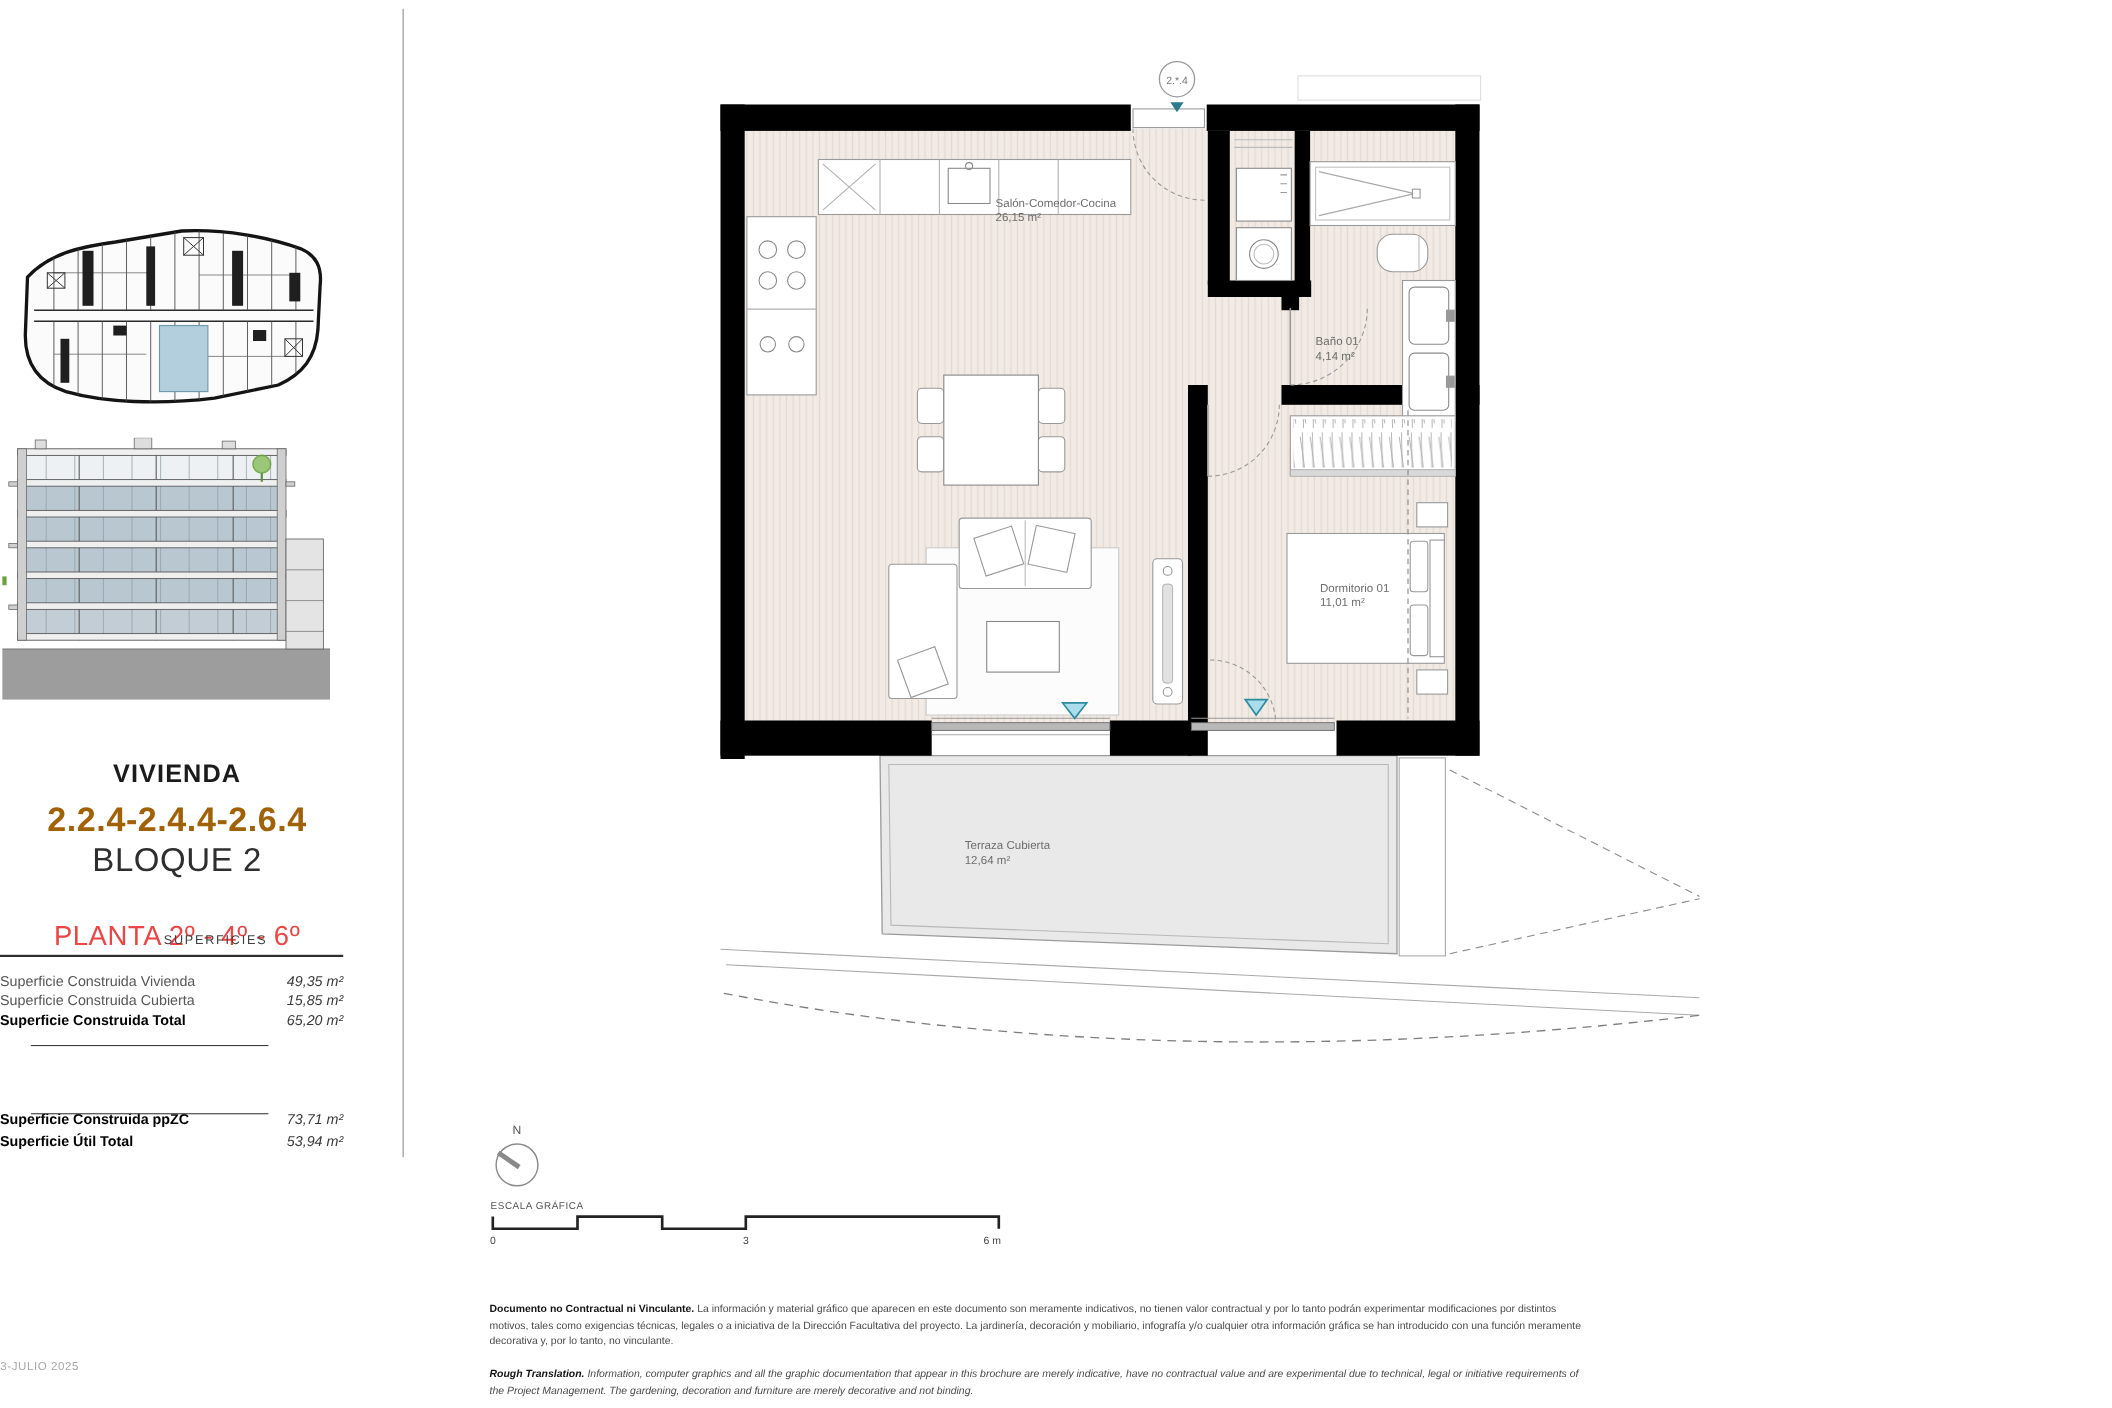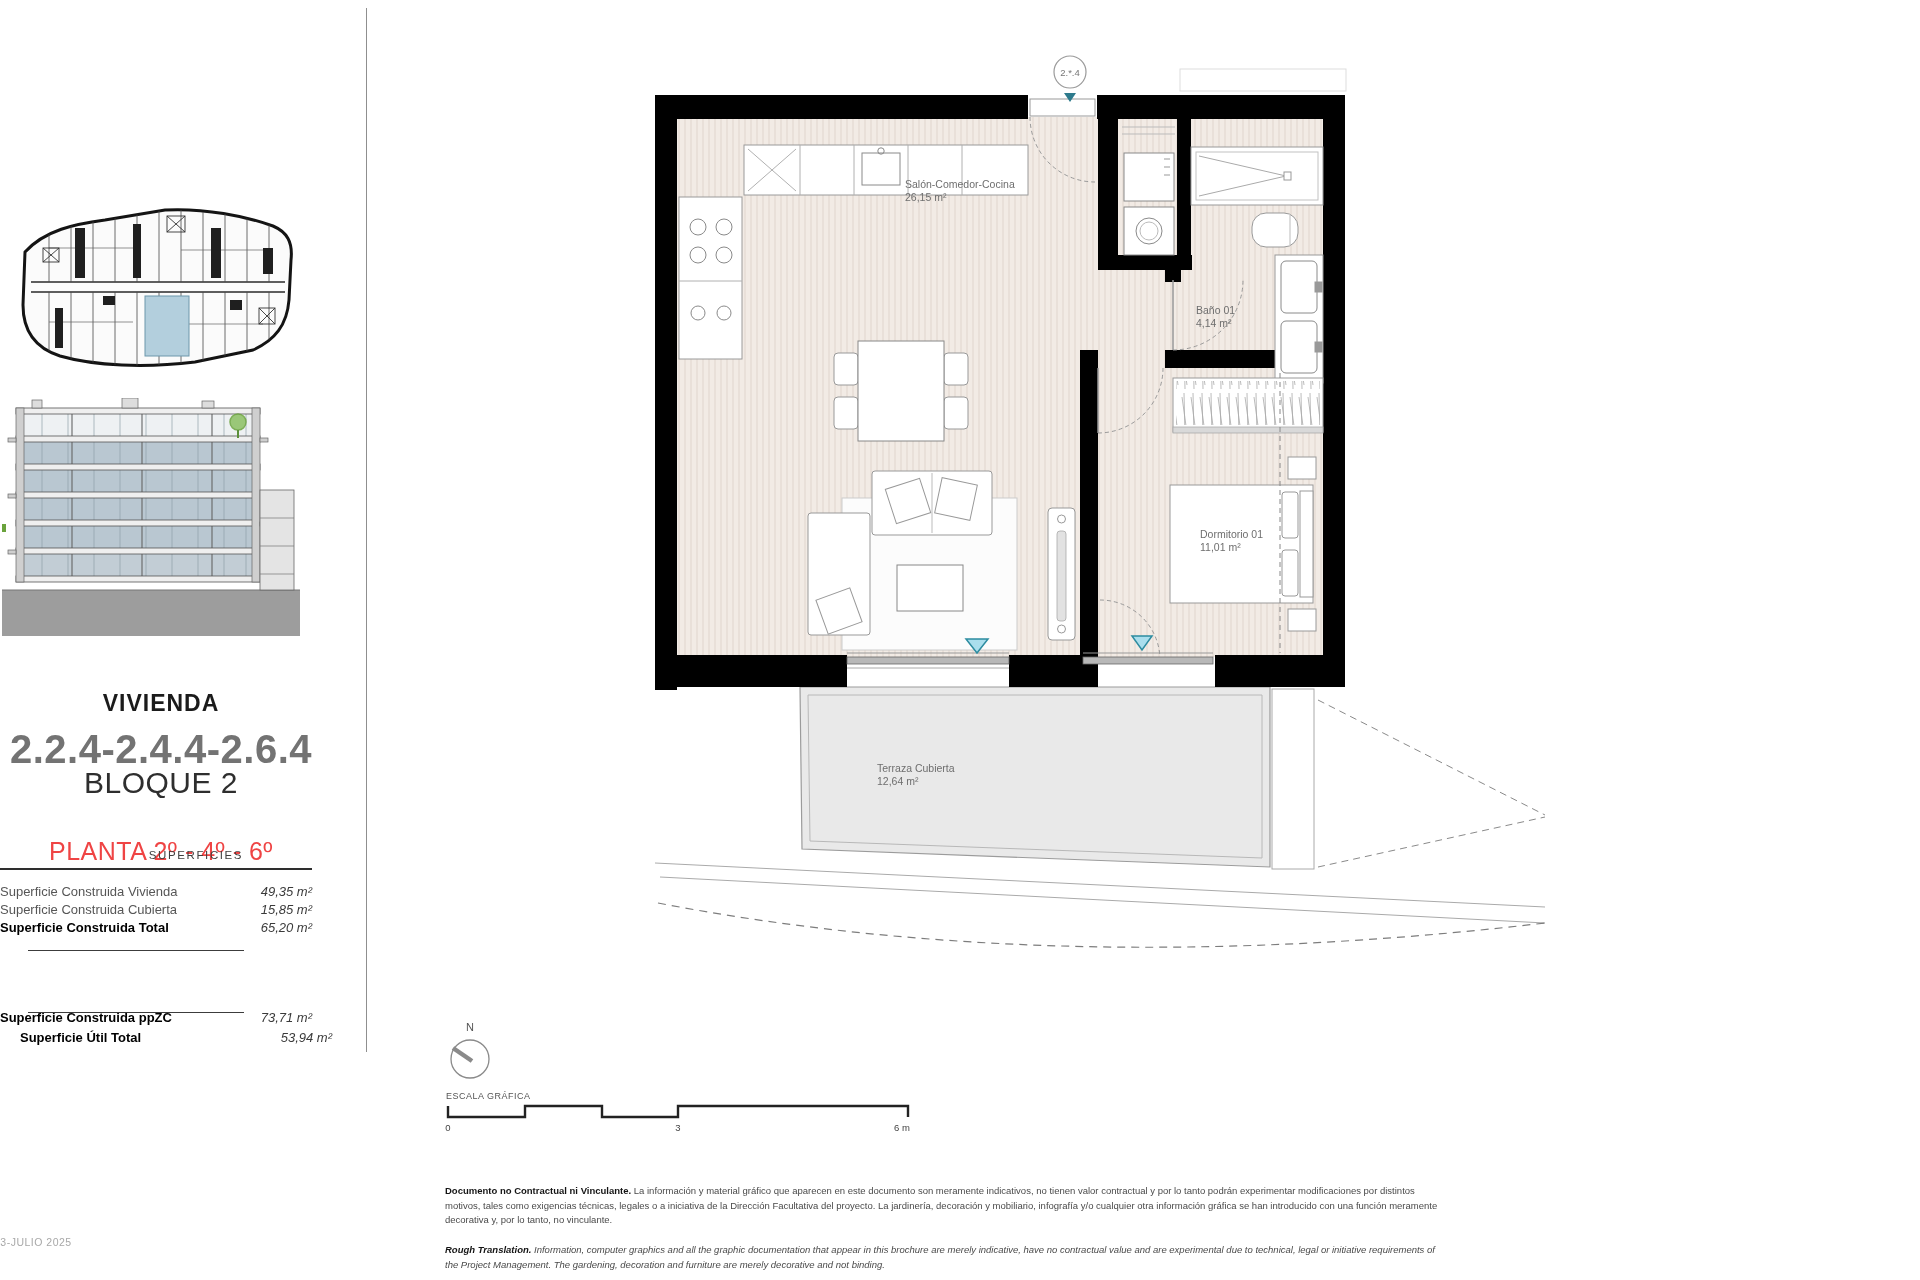--- a/index.html
+++ b/index.html
@@ -4,21 +4,21 @@
 <style>
   html,body{margin:0;padding:0;background:#e8e8e8;}
   .page{position:relative;width:1920px;height:1280px;background:#ffffff;overflow:hidden;
         font-family:"Liberation Sans",sans-serif;color:#222;}
   .abs{position:absolute;}
   
   .divider{position:absolute;left:366px;top:8px;width:1px;height:1044px;background:#8f8f8f;}
   .title-line1{position:absolute;left:0;top:690px;width:322px;text-align:center;
                font-size:23px;font-weight:bold;color:#1b1b1b;letter-spacing:1px;}
   .title-line2{position:absolute;left:0;top:727px;width:322px;text-align:center;
-               font-size:40px;font-weight:bold;color:#737373;letter-spacing:0.5px;}
+               font-size:31px;font-weight:bold;color:#a16207;letter-spacing:0.5px;}
   .subtitle1{position:absolute;left:0;top:766px;width:322px;text-align:center;
              font-size:30px;font-weight:400;color:#2e2e2e;letter-spacing:0.5px;}
   .subtitle2{position:absolute;left:0;top:797px;width:322px;text-align:center;
              font-size:25px;font-weight:400;color:#ef4444;letter-spacing:0.5px;margin-top:40px;}
   .sup-title{position:absolute;left:0;top:849px;width:312px;text-align:center;
              font-size:11.5px;color:#3f3f3f;letter-spacing:1.6px;margin-left:40px;}
   .rule-full{position:absolute;left:0;top:868px;width:312px;border-top:2.2px solid #2e2e2e;}
   .mrule{position:absolute;left:28px;width:216px;border-top:1.5px solid #3c3c3c;}
   .srow{position:absolute;left:0;width:312px;display:flex;justify-content:space-between;
         font-size:13px;line-height:16px;}
@@ -149,21 +149,21 @@
     <div class="srow bold" style="top:920px;">
       <span class="lab">Superficie Construida Total</span>
       <span class="val">65,20 m²</span>
     </div>
     <div class="mrule" style="top:950px;"></div>
     <div class="srow bold" style="top:1010px;">
       <span class="lab">Superficie Construida ppZC</span>
       <span class="val">73,71 m²</span>
     </div>
     <div class="mrule" style="top:1012px;"></div>
-    <div class="srow bold" style="top:1030px;padding-left:20px;">
+    <div class="srow bold" style="top:1030px;">
       <span class="lab">Superficie Útil Total</span>
       <span class="val">53,94 m²</span>
     </div>
   </div>
 
   <div class="divider"></div>
 
   <svg class="abs" style="left:640px;top:55px;" width="940" height="930" viewBox="0 0 940 930">
     <defs>
       <pattern id="floorStripe" width="6" height="6" patternUnits="userSpaceOnUse">

